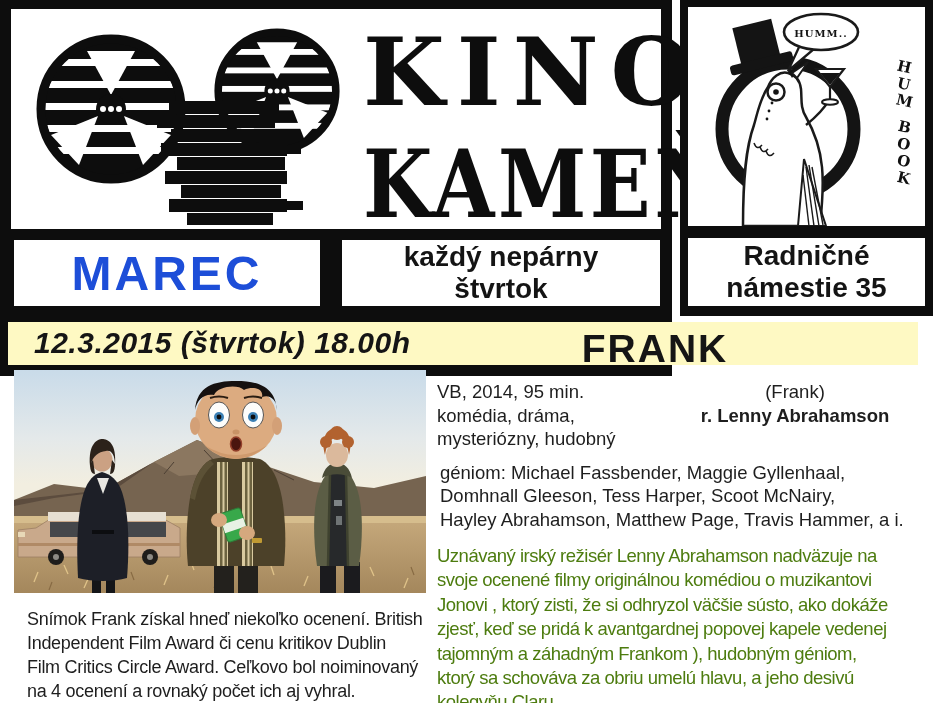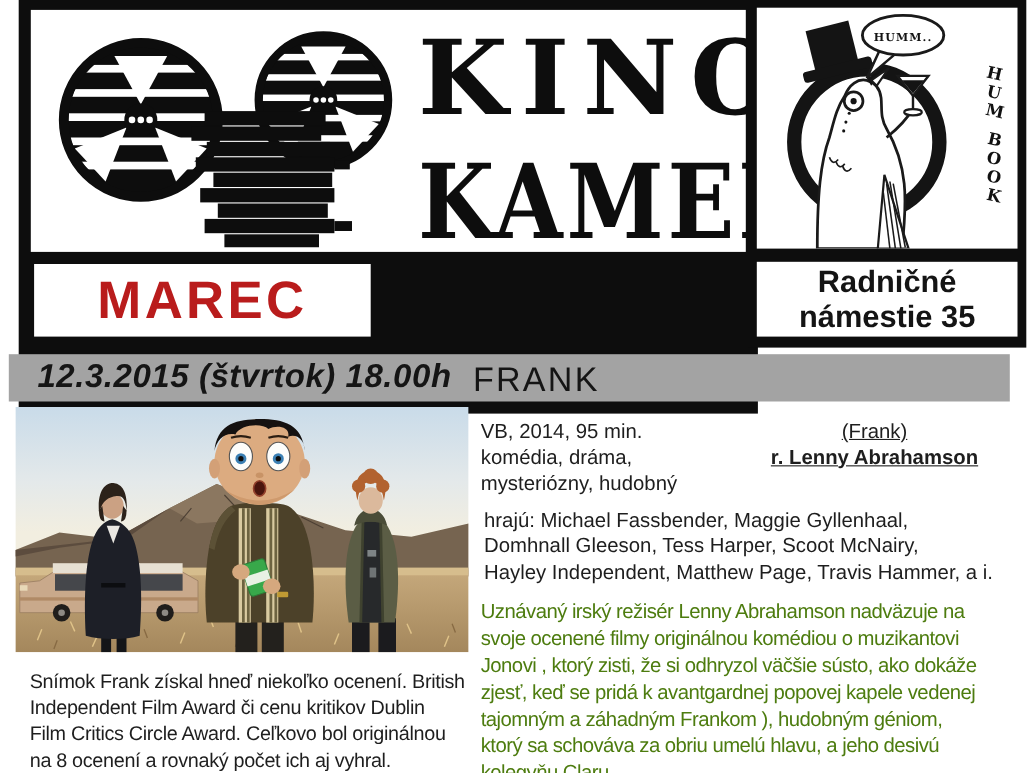--- a/index.html
+++ b/index.html
@@ -5,44 +5,44 @@
   html,body{margin:0;padding:0;background:#ffffff;}
   #poster{position:relative;width:935px;height:703px;background:#ffffff;overflow:hidden;
           font-family:"Liberation Sans",sans-serif;color:#1b1b1b;}
   .abs{position:absolute;}
   
   .frame{background:#0d0d0d;}
   .cell{position:absolute;background:#ffffff;}
   .cinema-name{font-family:"DejaVu Serif",serif;font-weight:bold;color:#0d0d0d;line-height:1;}
   .cinema-line1{font-size:94px;letter-spacing:12px;}
   .cinema-line2{font-size:94px;letter-spacing:4px;transform:scaleX(0.85);transform-origin:left top;}
-  .month{font-size:48px;font-weight:bold;letter-spacing:3px;color:#b91c1c;}
+  .month{font-size:48px;font-weight:bold;letter-spacing:3px;color:#1d4ed8;}
   .box2line{font-size:28px;font-weight:bold;line-height:32px;text-align:center;color:#141414;}
   .center-wrap{display:flex;align-items:center;justify-content:center;width:100%;height:100%;flex-direction:column;}
   .humletters{display:flex;flex-direction:column;align-items:center;
               font-family:"DejaVu Serif",serif;font-weight:bold;font-size:15px;color:#111;}
   .humletters span{display:block;line-height:17px;transform:rotate(13deg);}
   .hum-gap{margin-top:9px;}
   
-  .bar{background:#a3a3a3;}
+  .bar{background:#fef9c3;}
   .date-text{font-size:30px;font-weight:bold;font-style:italic;color:#151515;letter-spacing:0.5px;white-space:nowrap;}
-  .film-title{font-size:31px;font-weight:normal;letter-spacing:2px;color:#151515;}
+  .film-title{font-size:39px;font-weight:bold;letter-spacing:2px;color:#151515;text-align:center;}
   
   .info{font-size:18.5px;line-height:23.5px;color:#1e1e1e;}
   .info-line{white-space:nowrap;}
   .bold{font-weight:bold;}
   .syn{font-size:18.5px;line-height:24.4px;letter-spacing:-0.5px;color:#4d7c0f;}
   .cap{font-size:18px;line-height:24px;letter-spacing:-0.3px;color:#1e1e1e;}
 </style>
 </head>
 <body>
 
 <div id="poster">
 
-  <div class="abs frame" style="left:17px;top:0;width:672px;height:376px;">
+  <div class="abs frame" style="left:0;top:0;width:672px;height:376px;">
     <div class="cell" style="left:11px;top:9px;width:650px;height:220px;">
 
       <svg class="abs" style="left:8px;top:4px;" width="335" height="212" viewBox="0 0 335 212">
         <defs>
           <clipPath id="rc">
               <circle cx="0" cy="0" r="66"></circle>
             </clipPath>
           <g id="reelShape">
             <circle r="70" fill="#0d0d0d"></circle>
             <g clip-path="url(#rc)">
@@ -84,20 +84,26 @@
         <div class="cinema-line2" style="margin-top:18px;">KAMEŇ</div>
       </div>
     </div>
 
     <div class="cell" style="left:14px;top:240px;width:306px;height:66px;">
       <div class="center-wrap">
           <span class="month">MAREC</span>
         </div>
     </div>
 
+    <div class="cell" style="left:342px;top:240px;width:318px;height:66px;">
+      <div class="center-wrap box2line">
+        <span>každý nepárny</span>
+        <span>štvrtok</span>
+      </div>
+    </div>
   </div>
 
   <div class="abs frame" style="left:680px;top:0;width:253px;height:316px;">
     <div class="cell" style="left:8px;top:7px;width:237px;height:219px;text-align:right;">
 
       <svg class="abs" style="left:0;top:0;" width="200" height="219" viewBox="0 0 200 219">
 
         <circle cx="100" cy="122" r="66" fill="none" stroke="#141414" stroke-width="13"></circle>
 
         <g transform="rotate(-14 70 50)" fill="#141414">
@@ -301,41 +307,41 @@
         <circle cx="334" cy="72" r="6" fill="#b2622f"></circle>
       <circle cx="323" cy="63" r="7" fill="#b2622f"></circle>
     </g>
   </svg>
 
   <div class="abs info" style="left:437px;top:380px;width:486px;">
     <div style="position:relative;">
       <div class="info-line">VB, 2014, 95 min.</div>
       <div class="info-line">komédia, dráma,</div>
       <div class="info-line">mysteriózny, hudobný</div>
-      <div class="abs" style="left:258px;top:0;width:200px;text-align:center;text-decoration:underline;">
+      <div class="abs" style="left:258px;top:0;width:200px;text-align:center;">
         <div>(Frank)</div>
         <div class="bold">r. Lenny Abrahamson</div>
       </div>
     </div>
     <div style="margin-top:10px;padding-left:3px;">
-      <div class="info-line">hrajú: Michael Fassbender, Maggie Gyllenhaal,</div>
+      <div class="info-line">géniom: Michael Fassbender, Maggie Gyllenhaal,</div>
       <div class="info-line">Domhnall Gleeson, Tess Harper, Scoot McNairy,</div>
-      <div class="info-line">Hayley Independent, Matthew Page, Travis Hammer, a i.</div>
+      <div class="info-line">Hayley Abrahamson, Matthew Page, Travis Hammer, a i.</div>
     </div>
     <div class="syn" style="margin-top:13px;">
       <div>Uznávaný irský režisér Lenny Abrahamson nadväzuje na</div>
       <div>svoje ocenené filmy originálnou komédiou o muzikantovi</div>
       <div>Jonovi , ktorý zisti, že si odhryzol väčšie sústo, ako dokáže</div>
       <div>zjesť, keď se pridá k avantgardnej popovej kapele vedenej</div>
       <div>tajomným a záhadným Frankom ), hudobným géniom,</div>
       <div>ktorý sa schováva za obriu umelú hlavu, a jeho desivú</div>
       <div>kolegyňu Claru.</div>
     </div>
   </div>
 
   <div class="abs cap" style="left:27px;top:607px;width:404px;">
     <div>Snímok Frank získal hneď niekoľko ocenení. British</div>
     <div>Independent Film Award či cenu kritikov Dublin</div>
-    <div>Film Critics Circle Award. Ceľkovo bol originálnou</div>
-    <div>na 8 ocenení a rovnaký počet ich aj vyhral.</div>
+    <div>Film Critics Circle Award. Ceľkovo bol noiminovaný</div>
+    <div>na 4 ocenení a rovnaký počet ich aj vyhral.</div>
   </div>
 
 </div>
 
 </body></html>

